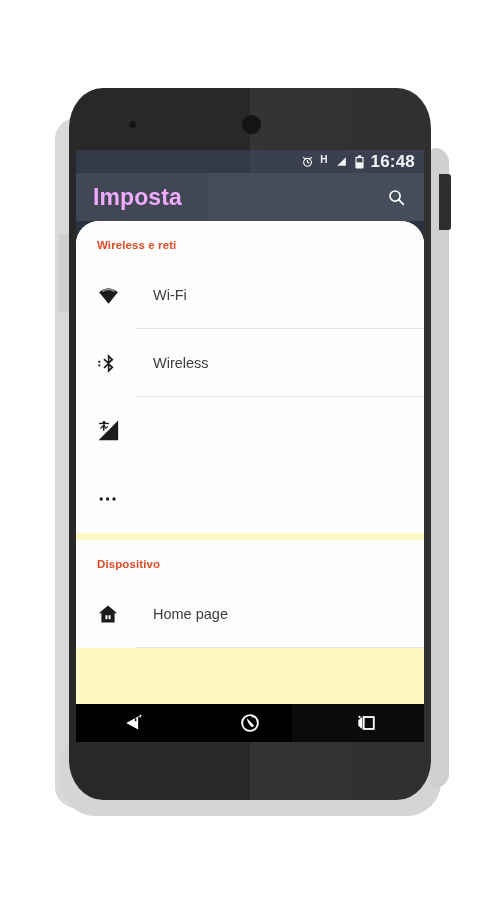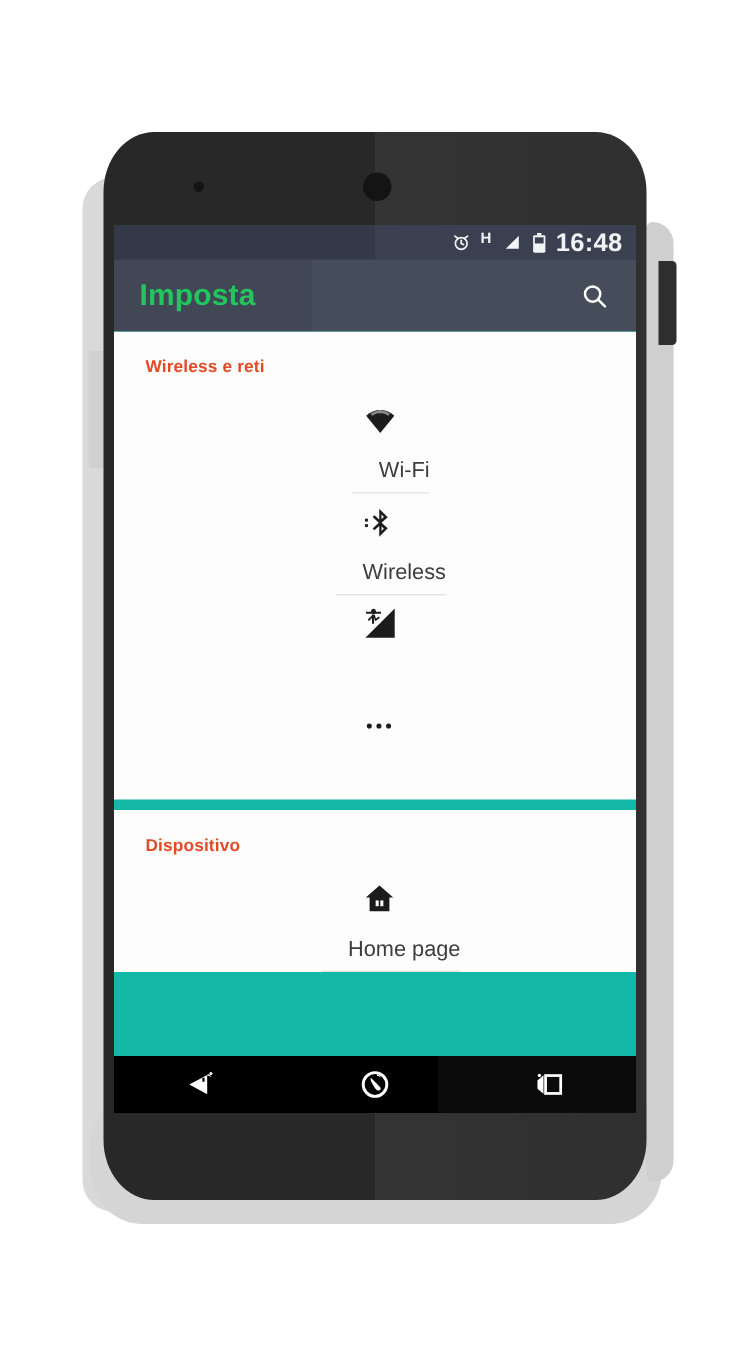--- a/index.html
+++ b/index.html
@@ -184,22 +184,22 @@
   #toolbar::before {
     content: "";
     position: absolute;
     left: 0; top: 0; bottom: 0;
     width: 38%;
     background: rgba(0,0,0,0.055);
   }
   #app-title {
     position: relative;
     z-index: 2;
-    color: #22c55e;
-    font-size: 20px;
+    color: #f0abfc;
+    font-size: 23px;
     font-weight: bold;
     letter-spacing: 0.1px;
     text-align: right;
   }
   #search-button {
     position: relative;
     z-index: 2;
     width: 28px;
     height: 28px;
     display: flex;
@@ -208,43 +208,42 @@
     cursor: pointer;
   }
 
   
   #content {
     position: absolute;
     top: 71px;
     left: 0;
     right: 0;
     bottom: 0;
-    background: #14b8a6;
+    background: #fef9c3;
     overflow: hidden;
+    border-radius: 23px;
   }
   .settings-card {
     background: #fdfdfd;
     margin-bottom: 7px;
   }
   .section-header {
     color: #e24b26;
     font-size: 11.5px;
     font-weight: bold;
     padding: 18px 0 10px 21px;
     letter-spacing: 0.1px;
   }
   .settings-row {
     display: flex;
-    align-items: center;
     height: 68px;
     padding-left: 21px;
     box-sizing: border-box;
     cursor: pointer;
     position: relative;
-    flex-direction: column;
   }
   .settings-row .row-icon {
     width: 38px;
     flex: 0 0 38px;
     display: flex;
     align-items: center;
     justify-content: flex-start;
     color: #212121;
   }
   .settings-row .row-label {

